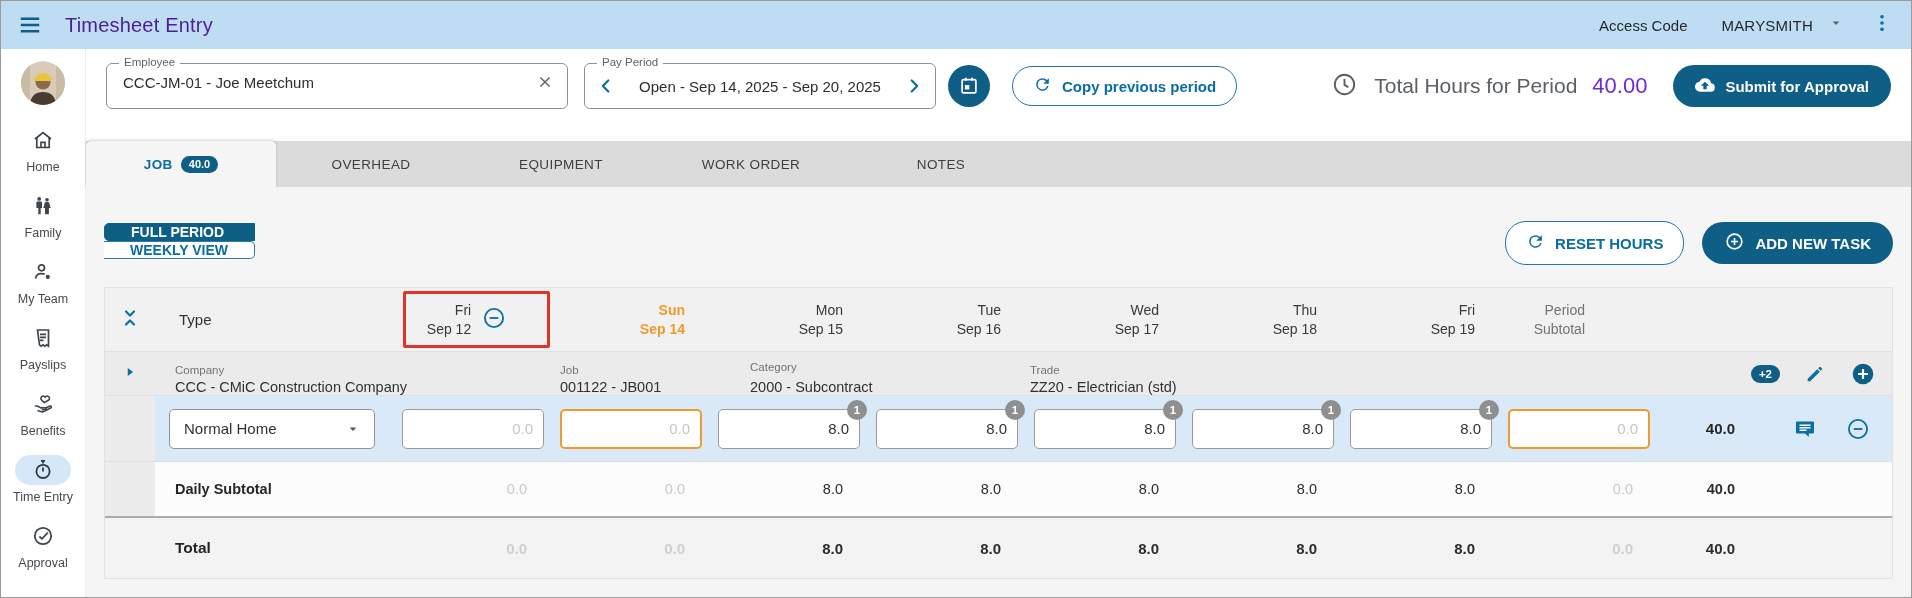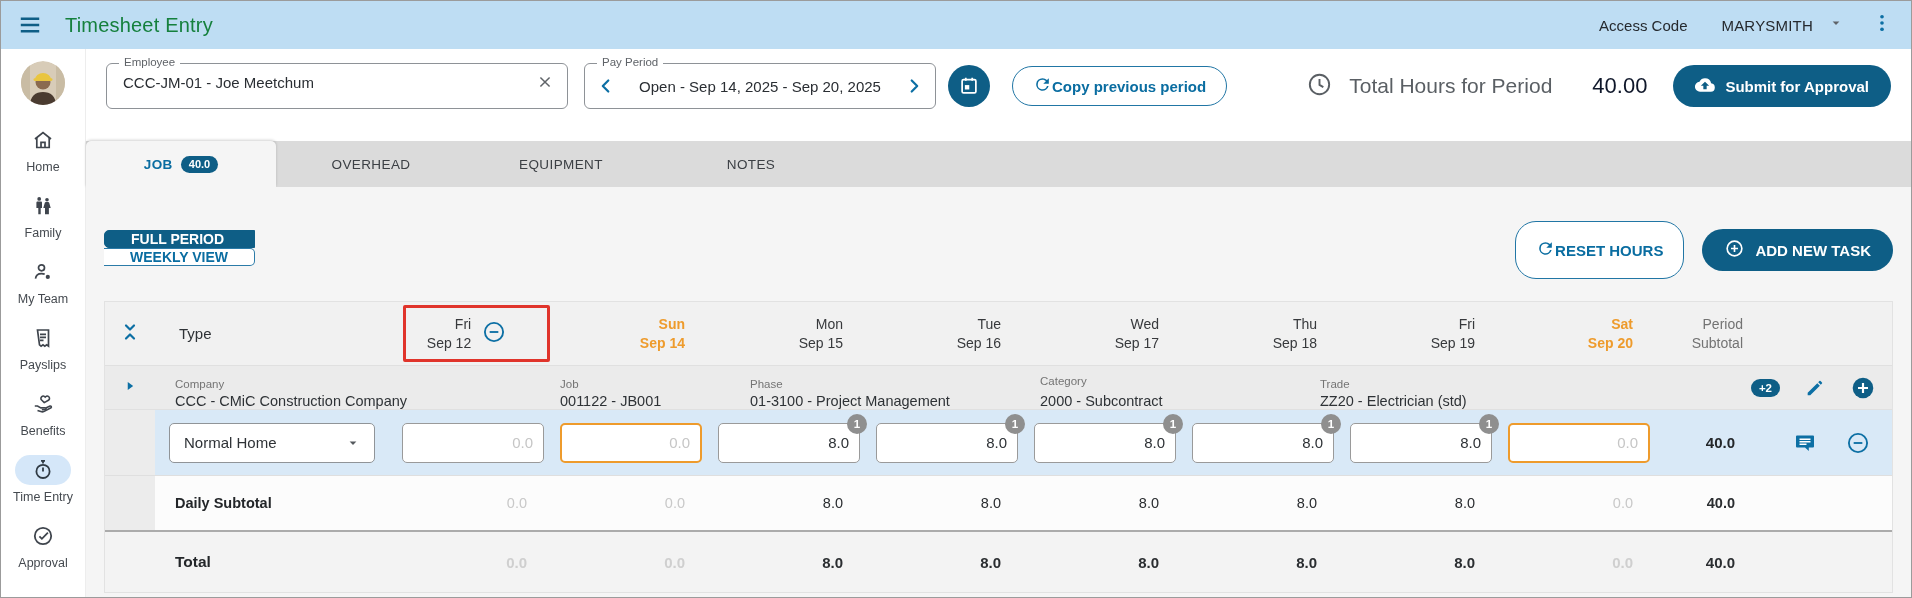--- a/index.html
+++ b/index.html
@@ -2,21 +2,21 @@
 <html><head>
 <meta charset="utf-8">
 <style>
   * { box-sizing: border-box; margin: 0; padding: 0; }
   body { font-family: "Liberation Sans", "DejaVu Sans", sans-serif; background:#fff; }
   .page { width:1912px; height:598px; border:1px solid #9B9B9B; background:#fff; overflow:hidden; display:flex; flex-direction:column; }
 
   
   .topbar { height:48px; background:#BEDDF3; display:flex; align-items:center; padding:0 18px 0 16px; flex:none; }
   .topbar .burger { width:26px; height:26px; cursor:pointer; }
-  .topbar h1 { font-size:20px; font-weight:400; color:#15803d; margin-left:22px; letter-spacing:.2px; }
+  .topbar h1 { font-size:20px; font-weight:400; color:#4c1d95; margin-left:22px; letter-spacing:.2px; }
   .topbar .spacer { flex:1; }
   .acc-label { font-size:15px; color:#25292E; }
   .acc-value { font-size:15px; color:#25292E; font-weight:500; margin-left:22px; letter-spacing:.2px;padding-left:12px; }
   .acc-caret { margin-left:14px; cursor:pointer; }
   .kebab { margin-left:26px; cursor:pointer; }
 
   
   .frame { flex:1; display:flex; min-height:0; }
   .sidebar { width:85px; background:#fff; border-right:1px solid #EDEDED; display:flex; flex-direction:column; align-items:center; padding-top:12px; flex:none; }
   .avatar { width:44px; height:44px; border-radius:50%; overflow:hidden; margin-bottom:12px; cursor:pointer; flex:none; }
@@ -30,25 +30,25 @@
   
   .toolbar { height:74px; background:#fff; display:flex; align-items:center; padding:0 20px; flex:none; }
   .ofield { position:relative; height:46px; border:1px solid #8E9297; border-radius:6px; display:flex; align-items:center; background:#fff; }
   .ofield .flabel { position:absolute; top:-8px; left:12px; background:#fff; padding:0 5px; font-size:11.5px; color:#5F6368; }
   .f-employee { width:462px; padding:0 12px 8px 16px; }
   .f-employee .fvalue { font-size:15px; color:#2A2E33; flex:1; }
   .f-pay { width:352px; margin-left:16px; padding:0 10px; }
   .f-pay .fvalue { font-size:15px; color:#2A2E33; flex:1; text-align:center; }
   .chev-btn, .x-btn { cursor:pointer; display:flex; align-items:center; }
   .cal-btn { width:42px; height:42px; border-radius:50%; background:#0E5E86; border:none; margin-left:12px; display:flex; align-items:center; justify-content:center; cursor:pointer; flex:none; }
-  .pill-outline { display:flex; align-items:center; height:40px; padding:0 20px; border:1.5px solid #2176A5; border-radius:20px; background:#fff; color:#0A6DA1; font-size:15px; font-weight:700; cursor:pointer; }
+  .pill-outline { display:flex; align-items:center; gap:10px; height:40px; padding:0 20px; border:1.5px solid #2176A5; border-radius:20px; background:#fff; color:#0A6DA1; font-size:15px; font-weight:700; cursor:pointer; }
   .copy-btn { margin-left:22px; }
   .totals { display:flex; align-items:center; margin-left:auto; margin-right:26px; }
   .totals .t-label { font-size:21px; color:#5A5F64; margin-left:16px; font-weight:400; }
-  .totals .t-value { font-size:22px; color:#0f172a; margin-left:40px; font-weight:500; }
+  .totals .t-value { font-size:22px; color:#6d28d9; margin-left:15px; font-weight:500; }
   .pill-filled { display:flex; align-items:center; gap:10px; height:42px; padding:0 22px; border:none; border-radius:22px; background:#0E5E86; color:#fff; font-size:15px; font-weight:700; cursor:pointer; }
 
   
   .tab-gap { height:18px; background:#fff; flex:none; }
   .tabstrip { height:46px; background:#DBDBDB; display:flex; align-items:stretch; flex:none; }
   .tab { width:190px; display:flex; align-items:center; justify-content:center; gap:8px; font-size:13.5px; font-weight:500; color:#3C4045; letter-spacing:.4px; cursor:pointer; }
   .tab.active { background:#F5F5F5; color:#0A6DA1; font-weight:700; border-radius:5px 5px 0 0; box-shadow:0 -1px 3px rgba(0,0,0,.18); }
   .tab-badge { background:#0E5E86; color:#fff; font-size:11px; font-weight:700; padding:2.5px 8px; border-radius:10px; letter-spacing:0; }
 
   
@@ -312,33 +312,36 @@
           <span>JOB</span>
           <span class="tab-badge">40.0</span>
         </div>
         <div class="tab">
             <span>OVERHEAD</span>
           </div>
         <div class="tab">
             <span>EQUIPMENT</span>
           </div>
         <div class="tab">
+            <span>WORK ORDER</span>
+          </div>
+        <div class="tab">
             <span>NOTES</span>
           </div>
       </div>
 
       <div class="content">
 
         <div class="controls-row">
           <div class="seg">
             <div class="seg-btn sel">FULL PERIOD</div>
             <div class="seg-btn unsel">WEEKLY VIEW</div>
           </div>
           <div class="controls-right">
-            <button class="pill-outline" style="height:58px;border-radius:21px;">
+            <button class="pill-outline" style="height:44px;border-radius:21px;">
               <span>
                 <svg viewBox="0 0 24 24" width="19" height="19" fill="#0A6DA1">
                     <path d="M17.65 6.35A7.96 7.96 0 0 0 12 4a8 8 0 1 0 7.73 10h-2.08A6 6 0 1 1 12 6c1.66 0 3.14.69 4.22 1.78L13 11h7V4l-2.35 2.35z"></path>
                   </svg>
               </span>
               <span>RESET HOURS</span>
             </button>
             <button class="pill-filled">
               <span>
                 <svg viewBox="0 0 24 24" width="21" height="21" fill="none" stroke="#fff" stroke-width="1.9">
@@ -394,24 +397,20 @@
                 <span>Sep 17</span>
             </div>
             <div class="c-day day-head">
               <span>Thu</span>
                 <span>Sep 18</span>
             </div>
             <div class="c-day day-head">
               <span>Fri</span>
                 <span>Sep 19</span>
             </div>
-            <div class="c-day day-head weekend">
-              <span>Sat</span>
-                <span>Sep 20</span>
-            </div>
             <div class="c-sub sub-head">
               <span>Period</span>
               <span>Subtotal</span>
             </div>
             <div class="c-act"></div>
           </div>
 
           <div class="row r-detail">
             <div class="c-gutter">
               <span>
@@ -421,24 +420,20 @@
               </span>
             </div>
             <div class="detail-fields">
               <div class="dfield w-company">
                 <span class="dlabel">Company</span>
                 <span class="dvalue">CCC - CMiC Construction Company</span>
               </div>
               <div class="dfield w-job">
                 <span class="dlabel">Job</span>
                 <span class="dvalue">001122 - JB001</span>
-              </div>
-              <div class="dfield w-phase">
-                <span class="dlabel">Phase</span>
-                <span class="dvalue">01-3100 - Project Management</span>
               </div>
               <div class="dfield w-category">
                 <span class="dlabel">Category</span>
                 <span class="dvalue">2000 - Subcontract</span>
               </div>
               <div class="dfield w-trade">
                 <span class="dlabel">Trade</span>
                 <span class="dvalue">ZZ20 - Electrician (std)</span>
               </div>
             </div>

